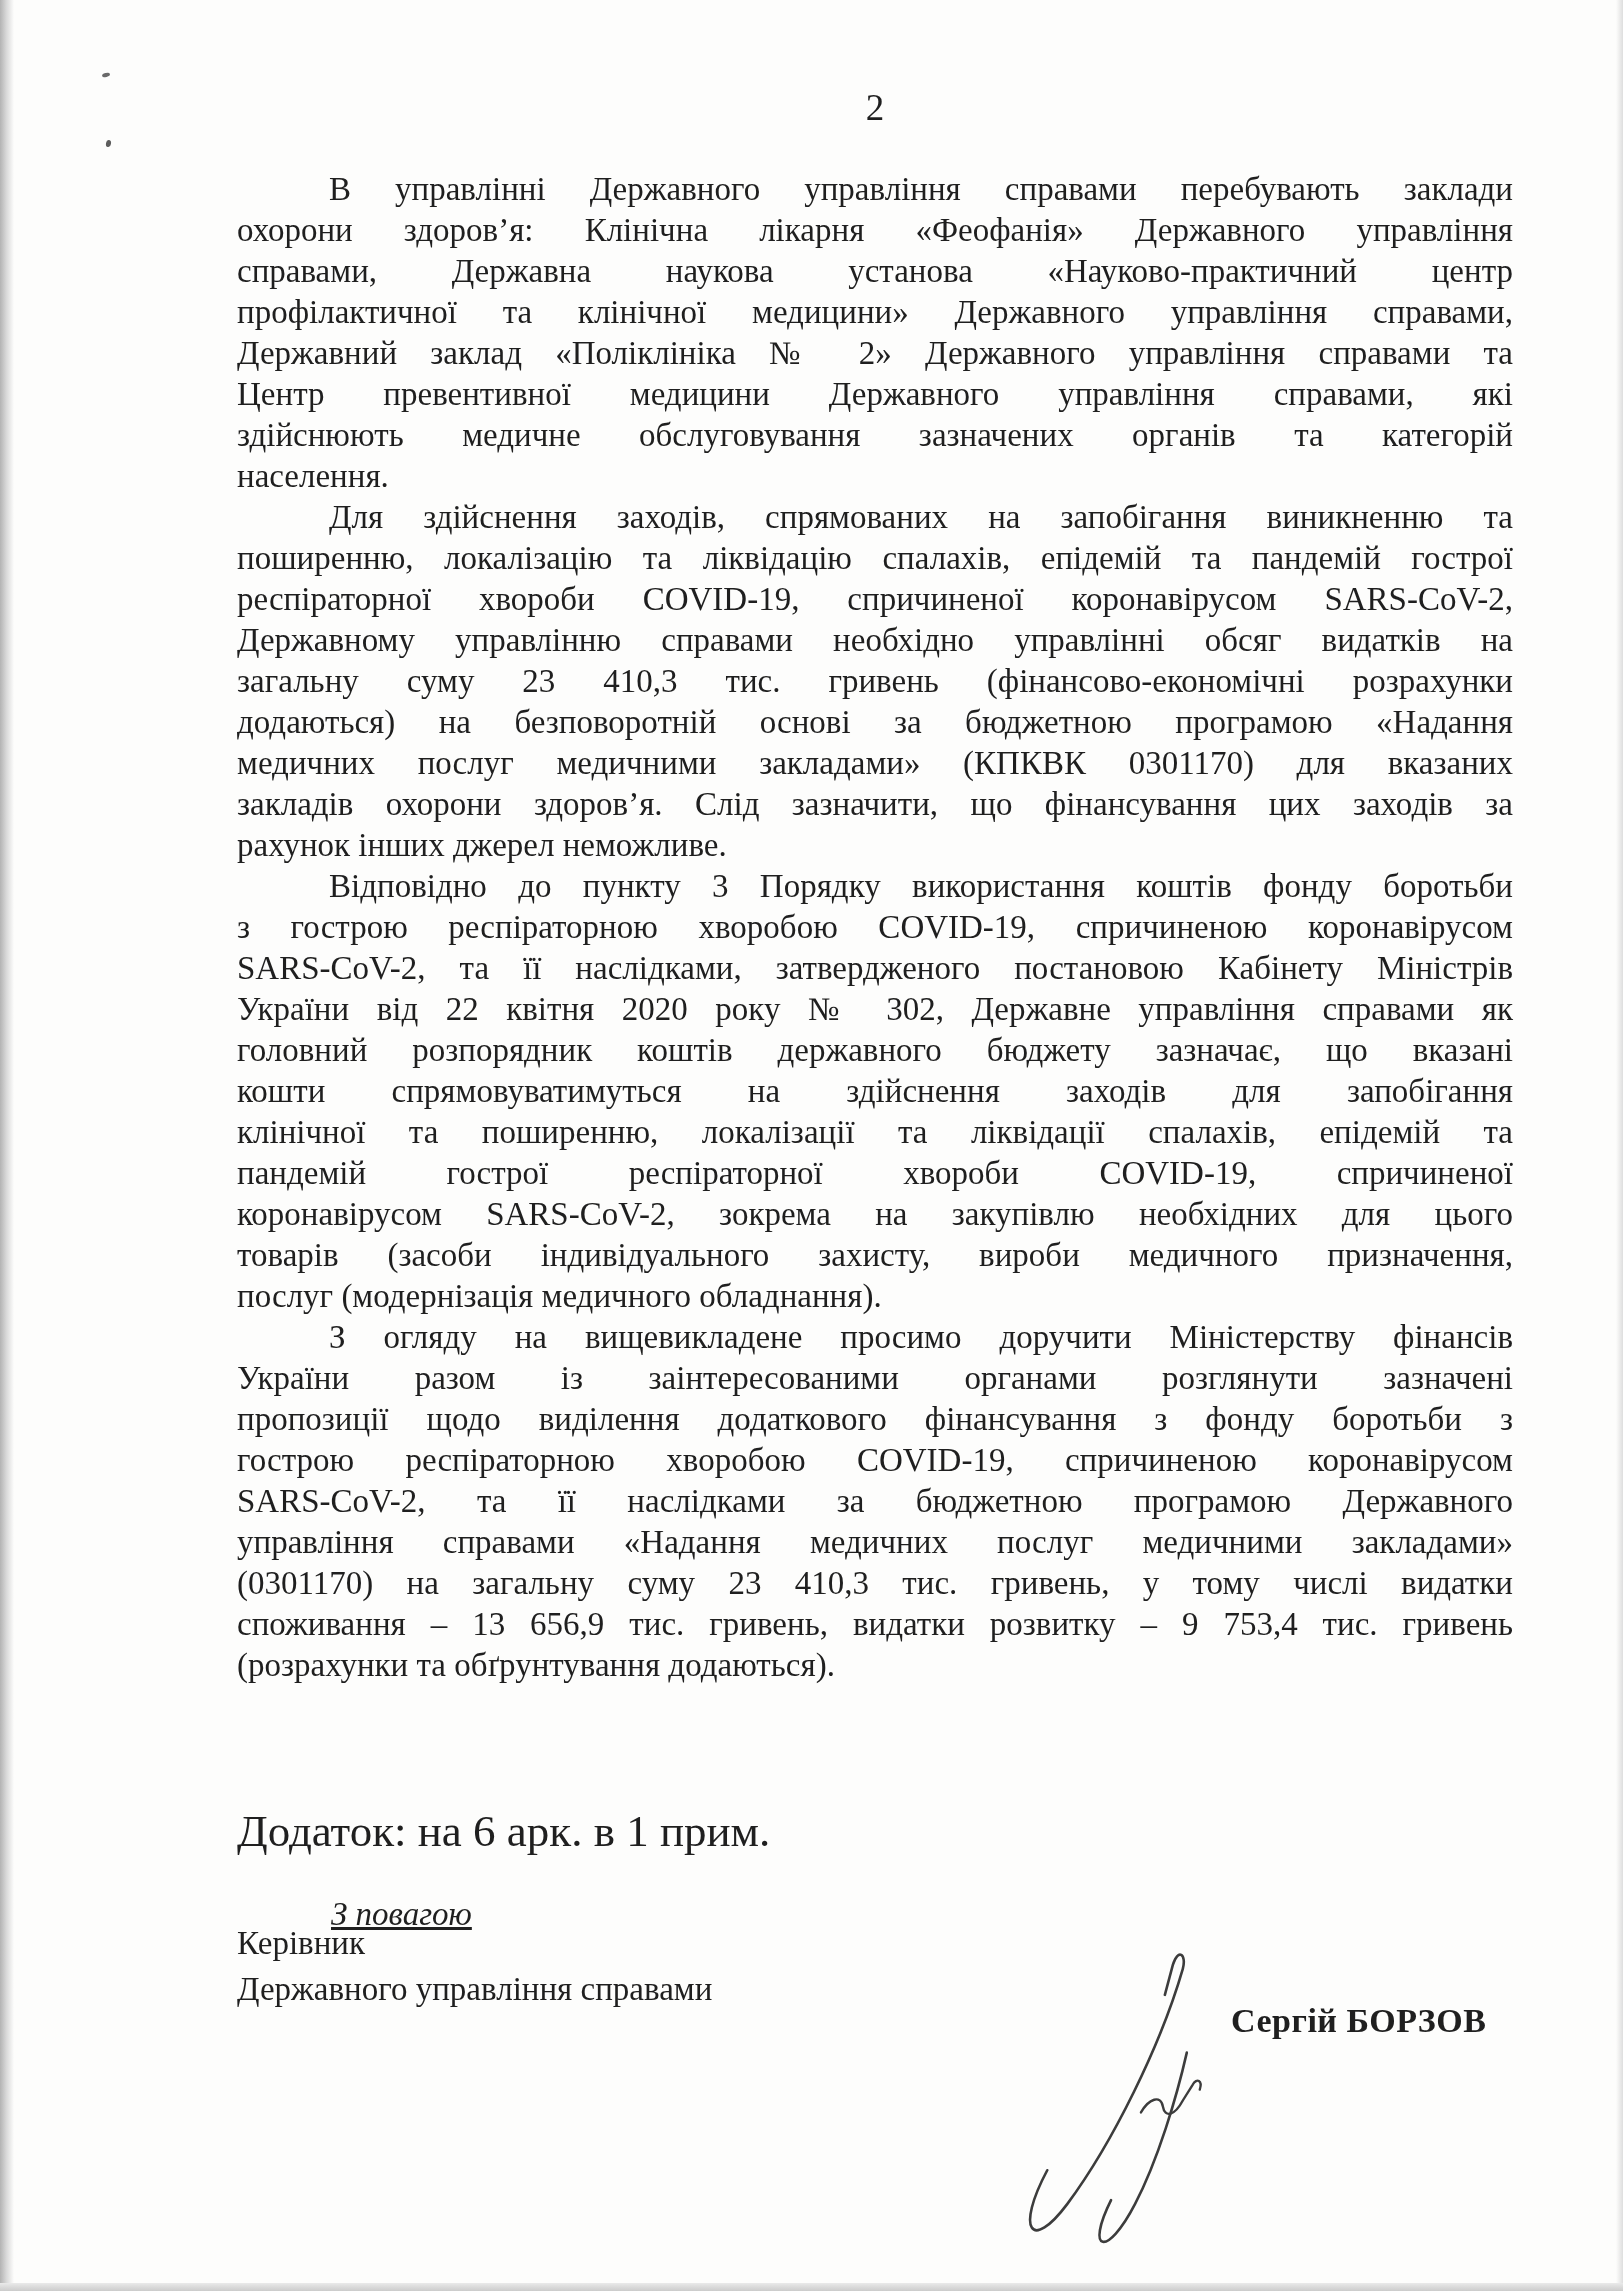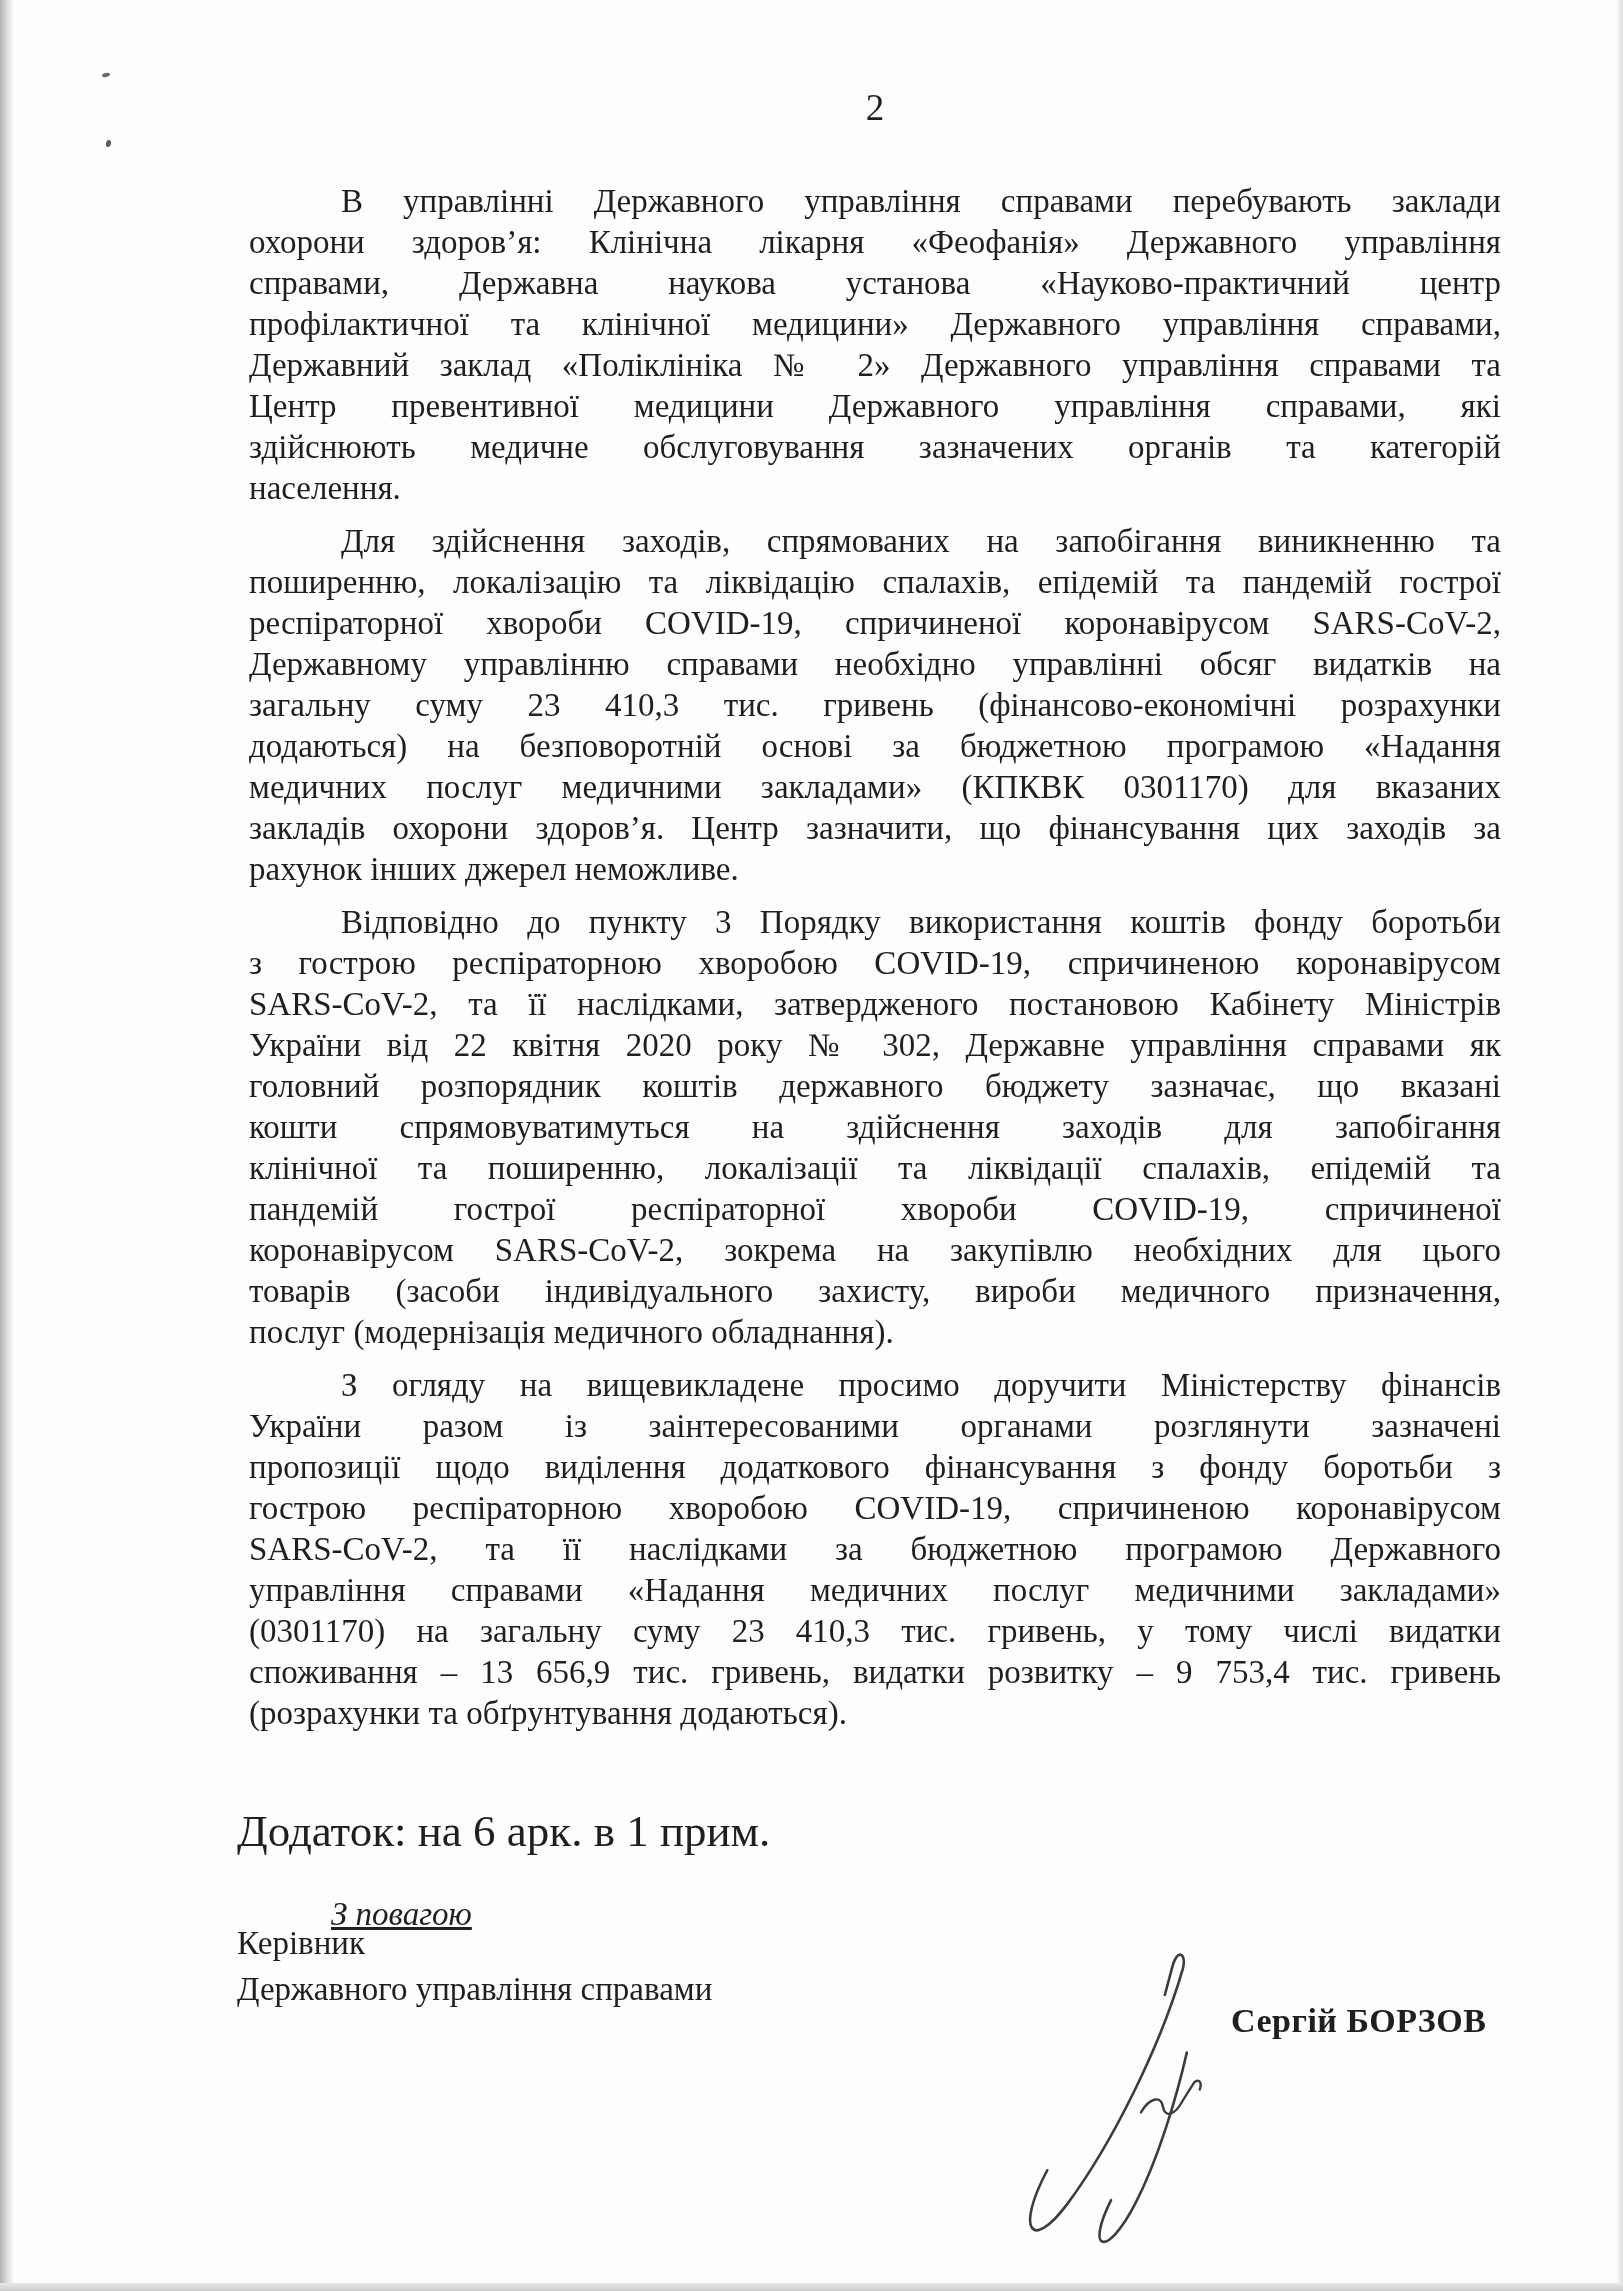--- a/index.html
+++ b/index.html
@@ -33,21 +33,21 @@
     position: absolute; left: 106px; top: 140px; width: 4.9px; height: 6.9px;
     background: #5d5d5d; border-radius: 50%; transform: rotate(10deg);
   }
   .page-number {
     position: absolute; left: 237px; top: 86px; width: 1276px;
     text-align: center; font-size: 37px; line-height: 43px;
   }
   .body-text {
     position: absolute; left: 237px; top: 169px; width: 1276px;
   }
-  .paragraph { margin: 12px; }
+  .paragraph { margin: 0; }
   .line {
     font-size: 33px;
     line-height: 41px;
     text-align: justify;
     text-align-last: justify;
     white-space: normal;
   }
   .line.first { text-indent: 92px; }
   .line.last { text-align-last: left; }
   .attachment-note {
@@ -97,21 +97,21 @@
         <div class="line last">населення.</div>
       </div>
       <div class="paragraph">
         <div class="line first">Для здійснення заходів, спрямованих на запобігання виникненню та</div>
         <div class="line">поширенню, локалізацію та ліквідацію спалахів, епідемій та пандемій гострої</div>
         <div class="line">респіраторної хвороби COVID-19, спричиненої коронавірусом SARS-CoV-2,</div>
         <div class="line">Державному управлінню справами необхідно управлінні обсяг видатків на</div>
         <div class="line">загальну суму 23 410,3 тис. гривень (фінансово-економічні розрахунки</div>
         <div class="line">додаються) на безповоротній основі за бюджетною програмою «Надання</div>
         <div class="line">медичних послуг медичними закладами» (КПКВК 0301170) для вказаних</div>
-        <div class="line">закладів охорони здоров’я. Центр зазначити, що фінансування цих заходів за</div>
+        <div class="line">закладів охорони здоров’я. Слід зазначити, що фінансування цих заходів за</div>
         <div class="line last">рахунок інших джерел неможливе.</div>
       </div>
       <div class="paragraph">
         <div class="line first">Відповідно до пункту 3 Порядку використання коштів фонду боротьби</div>
         <div class="line">з гострою респіраторною хворобою COVID-19, спричиненою коронавірусом</div>
         <div class="line">SARS-CoV-2, та її наслідками, затвердженого постановою Кабінету Міністрів</div>
         <div class="line">України від 22 квітня 2020 року № 302, Державне управління справами як</div>
         <div class="line">головний розпорядник коштів державного бюджету зазначає, що вказані</div>
         <div class="line">кошти спрямовуватимуться на здійснення заходів для запобігання</div>
         <div class="line">клінічної та поширенню, локалізації та ліквідації спалахів, епідемій та</div>

